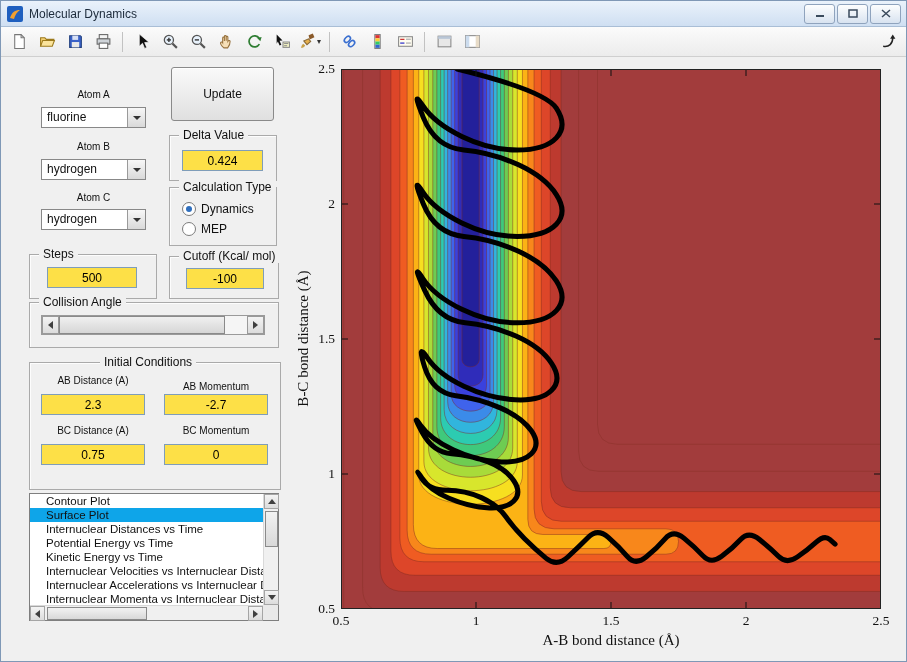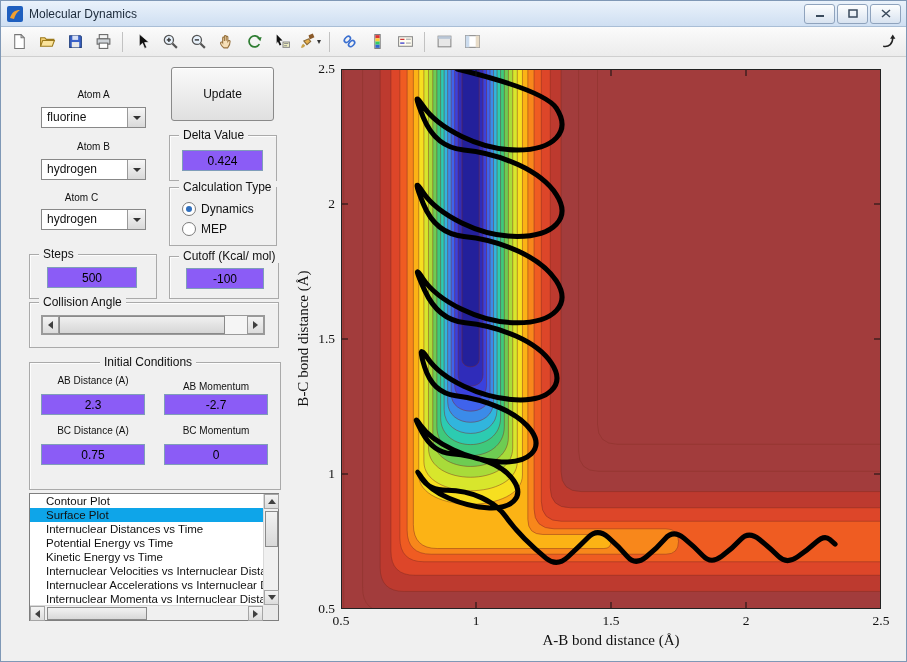--- a/index.html
+++ b/index.html
@@ -22,21 +22,21 @@
   .tool-btn .ticon{width:17px;height:17px;display:block;}
   .tool-btn .ticon svg{width:17px;height:17px;display:block;}
   .tool-btn .caret{font-size:8px;color:#333;margin-left:1px;}
   .tool-sep{width:1px;height:20px;background:#c2c2c2;margin:0 4px;}
   .dock-btn{margin-left:auto;}
   
   .group{position:absolute;border:1px solid #aaाaa;}
   .group{border:1px solid #aaaaaa;box-shadow:inset 1px 1px 0 rgba(255,255,255,.85);}
   .group-title{position:absolute;top:-8px;left:9px;background:#f0f0f0;padding:0 4px;font-size:12px;white-space:nowrap;}
   .lbl{position:absolute;text-align:center;font-size:10px;}
-  .edit{position:absolute;background:#8b5cf6;border:1px solid #7f9db9;font-size:12px;
+  .edit{position:absolute;background:#fde047;border:1px solid #7f9db9;font-size:12px;
         text-align:center;font-family:"Liberation Sans",sans-serif;padding:0;box-sizing:border-box;}
   
   .combo{position:absolute;height:21px;background:#fff;border:1px solid #888;display:flex;box-sizing:border-box;}
   .combo-text{flex:1;padding:2px 0 0 5px;font-size:12px;overflow:hidden;white-space:nowrap;}
   .combo-btn{width:17px;border-left:1px solid #9a9a9a;background:linear-gradient(#f7f7f7,#d9d9d9);
              display:flex;align-items:center;justify-content:center;}
   .combo-arrow{width:0;height:0;border-left:4px solid transparent;border-right:4px solid transparent;border-top:4px solid #333;}
   
   .push-btn{position:absolute;border:1px solid #8a8a8a;border-radius:3px;
             background:linear-gradient(#fafafa,#e0e0e0);display:flex;align-items:center;justify-content:center;
@@ -266,21 +266,21 @@
         <span class="combo-arrow"></span>
       </span>
   </div>
   <div class="lbl" style="left:30px;top:140px;width:125px;">Atom B</div>
   <div class="combo" style="left:40px;top:158px;width:105px;">
     <span class="combo-text">hydrogen</span>
     <span class="combo-btn">
         <span class="combo-arrow"></span>
       </span>
   </div>
-  <div class="lbl" style="left:18px;top:191px;width:125px;">Atom C</div>
+  <div class="lbl" style="left:30px;top:191px;width:125px;">Atom C</div>
   <div class="combo" style="left:40px;top:208px;width:105px;">
     <span class="combo-text">hydrogen</span>
     <span class="combo-btn">
         <span class="combo-arrow"></span>
       </span>
   </div>
 
   <div class="push-btn" style="left:170px;top:66px;width:101px;height:52px;">Update</div>
 
   <div class="group" style="left:168px;top:134px;width:106px;height:44px;">

